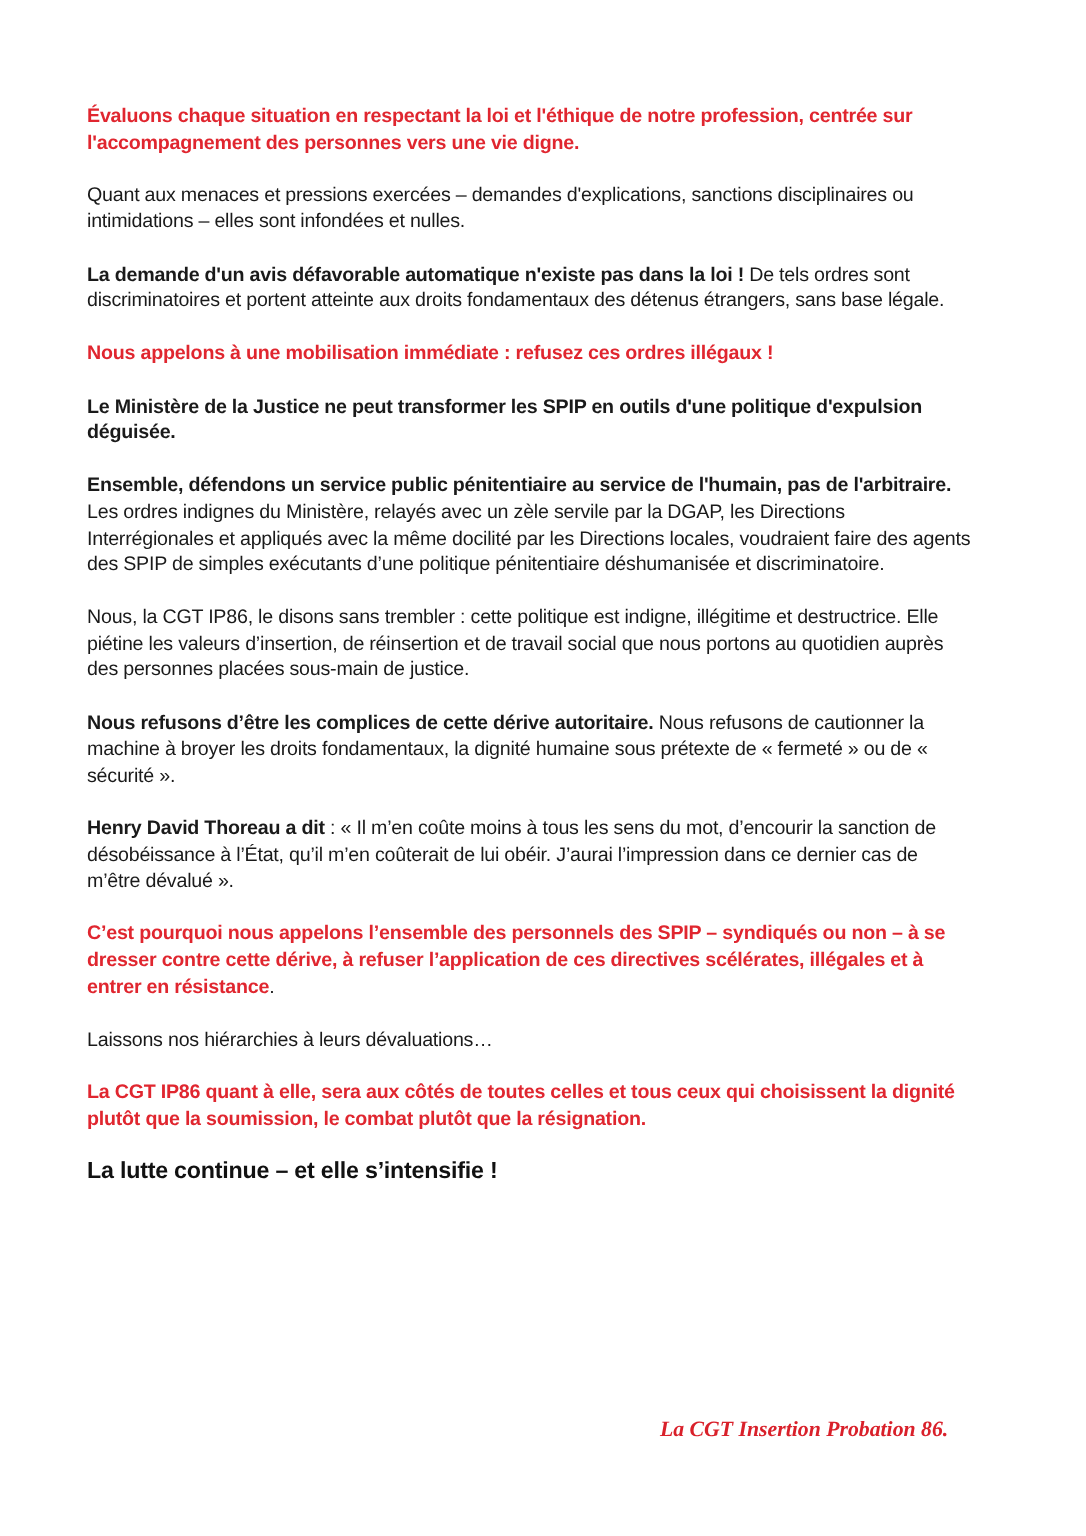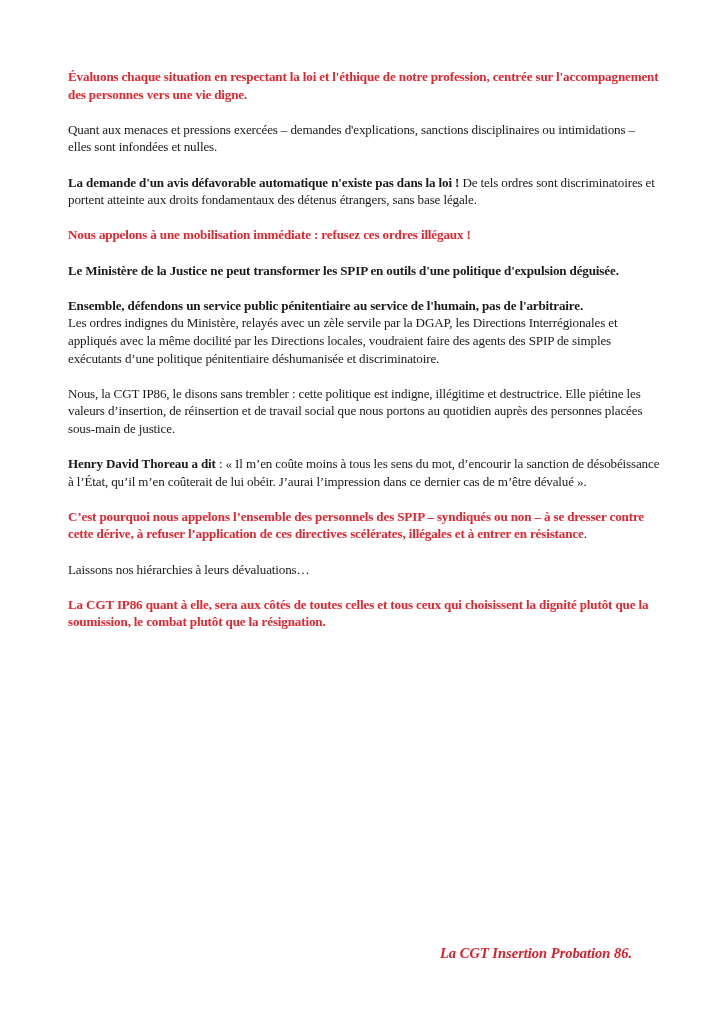--- a/index.html
+++ b/index.html
@@ -8,24 +8,24 @@
       background: #ffffff;
     }
     body {
       width: 724px;
       height: 1024px;
       position: relative;
       overflow: hidden;
     }
     .page {
       position: absolute;
-      left: 68px;
+      left: 58px;
       top: 68px;
       width: 592px;
-      font-family: Liberation Serif, serif;
+      font-family: Liberation Sans, sans-serif;
       font-size: 13.1px;
       line-height: 17.6px;
       color: #1a1a1a;
       letter-spacing: -0.15px;
     }
     .p {
       margin: 0 0 17.6px 0;
     }
     .red {
       color: #e0262f;
@@ -67,24 +67,26 @@
 
   <p class="p red b">Nous appelons à une mobilisation immédiate : refusez ces ordres illégaux !</p>
 
   <p class="p b">Le Ministère de la Justice ne peut transformer les SPIP en outils d'une politique d'expulsion déguisée.</p>
 
   <p class="p b tight">Ensemble, défendons un service public pénitentiaire au service de l'humain, pas de l'arbitraire.</p>
   <p class="p">Les ordres indignes du Ministère, relayés avec un zèle servile par la DGAP, les Directions Interrégionales et appliqués avec la même docilité par les Directions locales, voudraient faire des agents des SPIP de simples exécutants d’une politique pénitentiaire déshumanisée et discriminatoire.</p>
 
   <p class="p">Nous, la CGT IP86, le disons sans trembler : cette politique est indigne, illégitime et destructrice. Elle piétine les valeurs d’insertion, de réinsertion et de travail social que nous portons au quotidien auprès des personnes placées sous-main de justice.</p>
 
+  <p class="p"><span class="b">Nous refusons d’être les complices de cette dérive autoritaire.</span><span> Nous refusons de cautionner la machine à broyer les droits fondamentaux, la dignité humaine sous prétexte de « fermeté » ou de « sécurité ».</span></p>
 
   <p class="p"><span class="b">Henry David Thoreau a dit</span><span> : « Il m’en coûte moins à tous les sens du mot, d’encourir la sanction de désobéissance à l’État, qu’il m’en coûterait de lui obéir. J’aurai l’impression dans ce dernier cas de m’être dévalué ».</span></p>
 
   <p class="p red b"><span>C’est pourquoi nous appelons l’ensemble des personnels des SPIP – syndiqués ou non – à se dresser contre cette dérive, à refuser l’application de ces directives scélérates, illégales et à entrer en résistance</span><span style="color:#1a1a1a;font-weight:normal">.</span></p>
 
   <p class="p">Laissons nos hiérarchies à leurs dévaluations…</p>
 
   <p class="p red b">La CGT IP86 quant à elle, sera aux côtés de toutes celles et tous ceux qui choisissent la dignité plutôt que la soumission, le combat plutôt que la résignation.</p>
 
+  <p class="p big">La lutte continue – et elle s’intensifie !</p>
 </div>
 
 <div class="signature">La CGT Insertion Probation 86.</div>
 
 </body></html>

